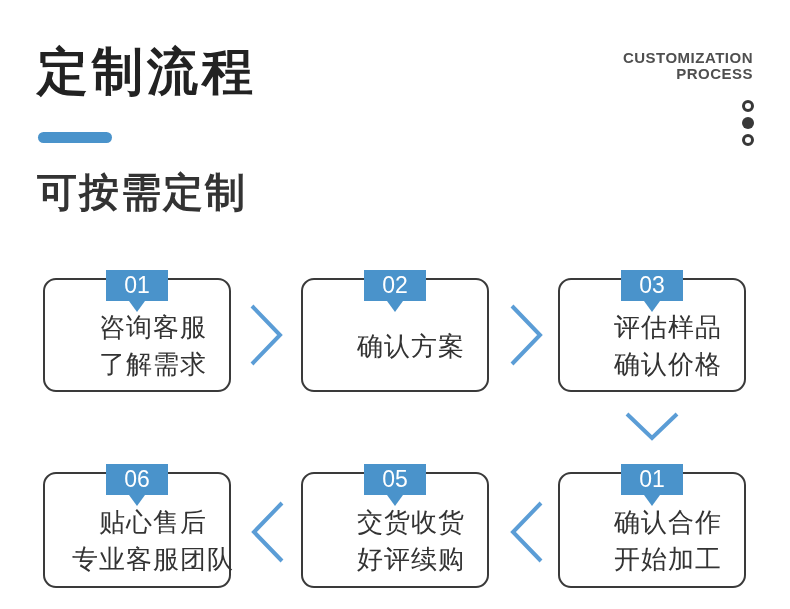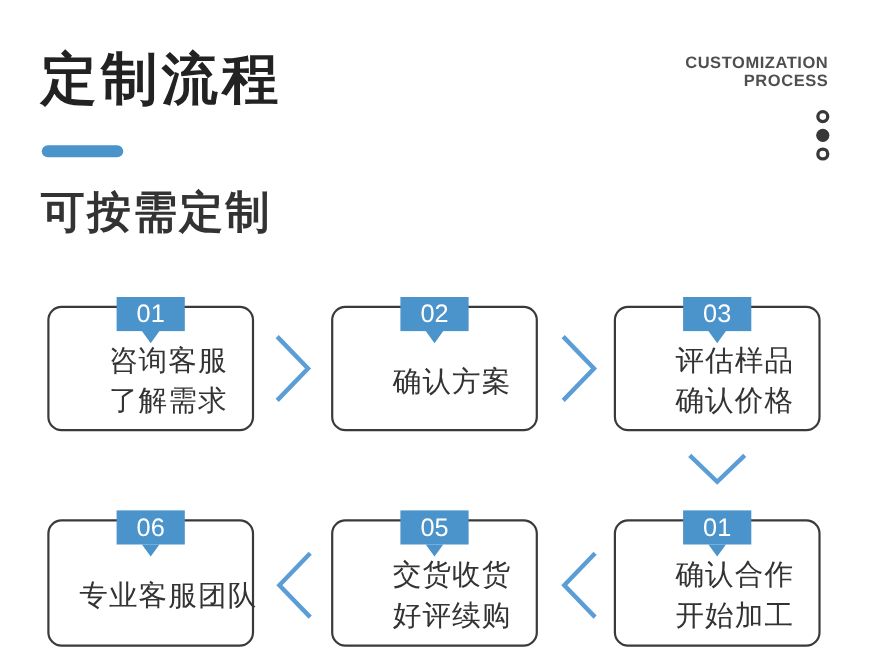--- a/index.html
+++ b/index.html
@@ -132,20 +132,21 @@
   </div>
 
   <div class="step" id="step-5">
     <div class="tag">05</div>
     <div class="line">交货收货</div>
     <div class="line">好评续购</div>
   </div>
 
   <div class="step" id="step-6">
     <div class="tag">06</div>
+    <div class="line">贴心售后</div>
     <div class="line">专业客服团队</div>
   </div>
 
   <div class="arrow" id="arrow-1">
     <svg width="34" height="62" viewBox="0 0 34 62">
         <polyline points="3,2 31,31 3,60" fill="none" stroke="currentColor" stroke-width="4"></polyline>
       </svg>
   </div>
   <div class="arrow" id="arrow-2">
     <svg width="34" height="62" viewBox="0 0 34 62">

